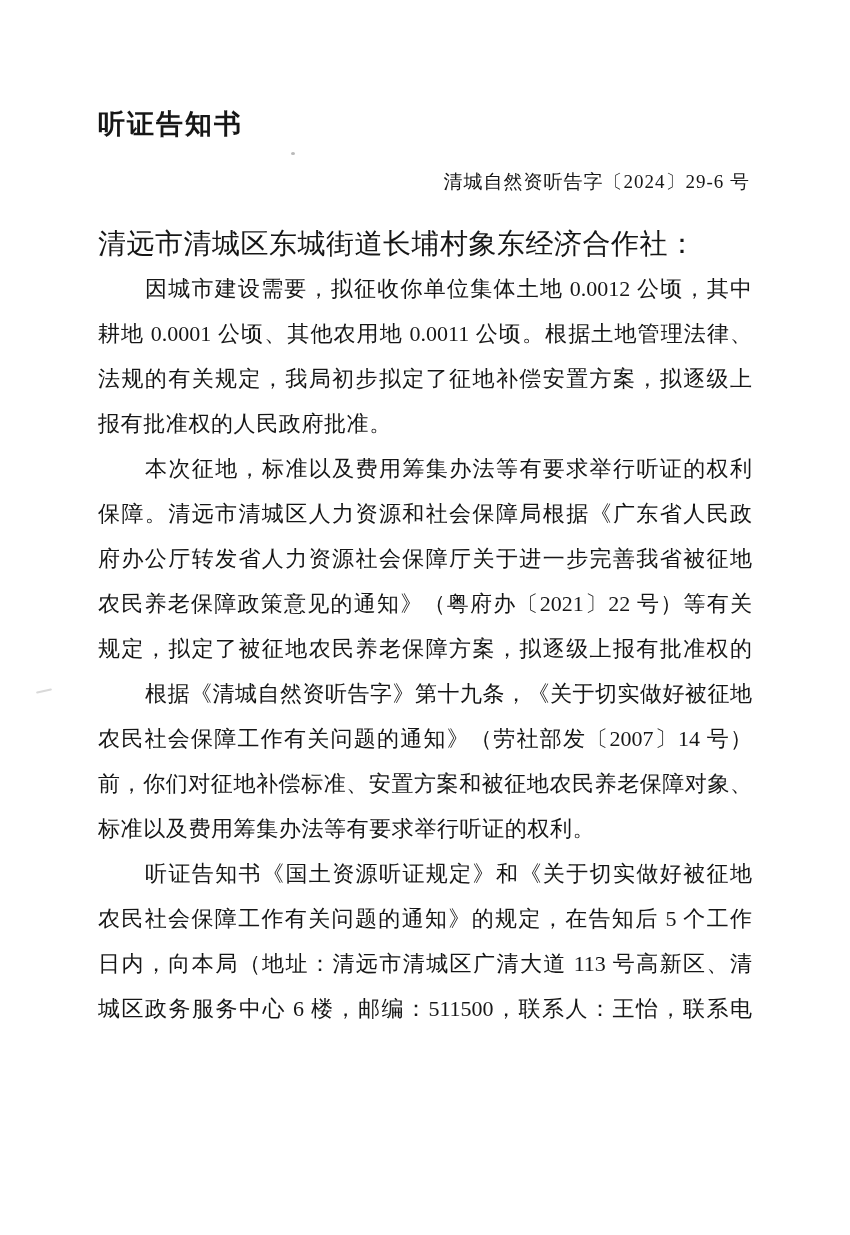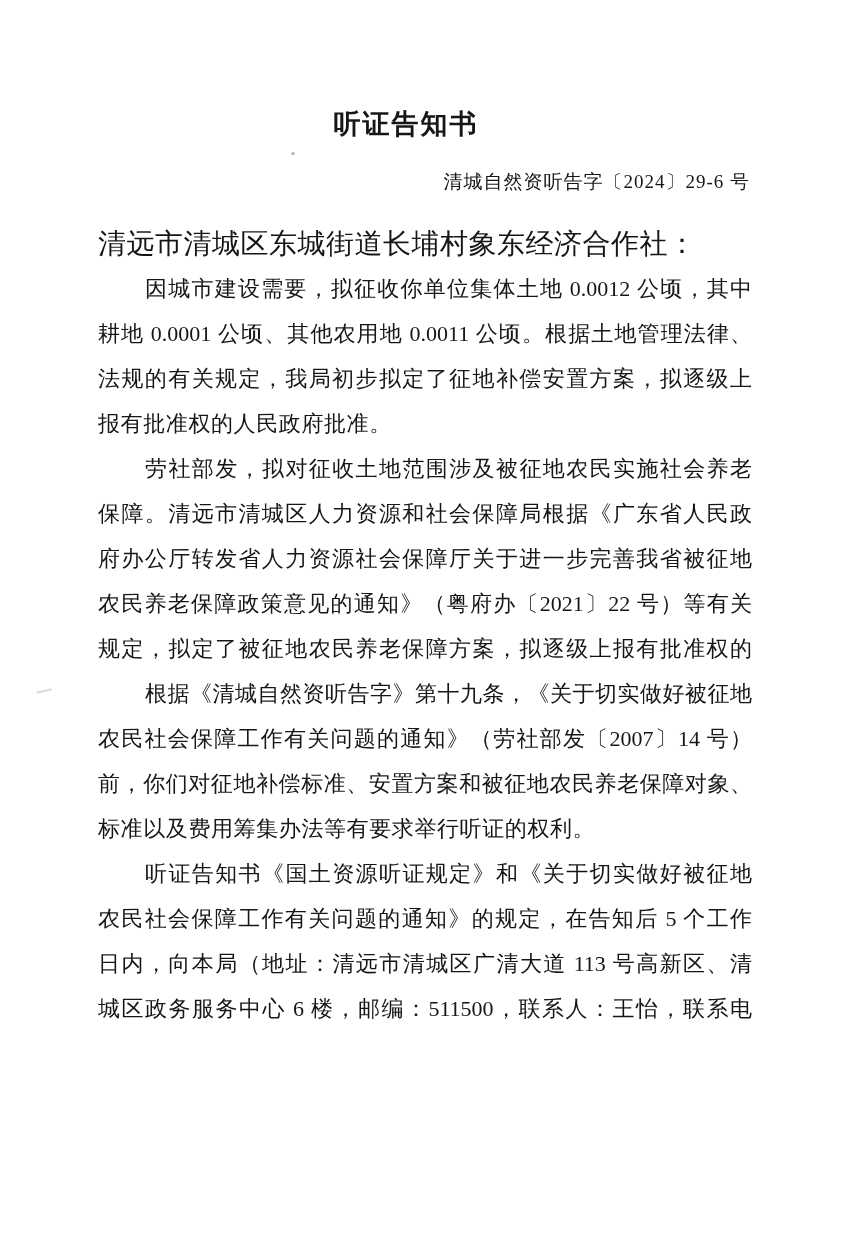--- a/index.html
+++ b/index.html
@@ -21,21 +21,21 @@
     overflow: hidden;
   }
   .title {
     position: absolute;
     top: 100px;
     left: 98px;
     width: 654px;
     height: 48px;
     line-height: 48px;
     margin: 0;
-    text-align: center;
+    text-align: left;
     padding-right: 38px;
     box-sizing: border-box;
     font-family: "Liberation Sans", "DejaVu Sans", sans-serif;
     font-weight: 700;
     font-size: 27px;
     letter-spacing: 2px;
   }
   .doc-number {
     position: absolute;
     top: 160px;
@@ -108,21 +108,21 @@
 
   <div class="doc-number">清城自然资听告字〔2024〕29-6 号</div>
 
   <div class="content">
     <div class="addressee">清远市清城区东城街道长埔村象东经济合作社：</div>
     <div>
         <div class="line first">因城市建设需要，拟征收你单位集体土地 0.0012 公顷，其中</div>
         <div class="line">耕地 0.0001 公顷、其他农用地 0.0011 公顷。根据土地管理法律、</div>
         <div class="line">法规的有关规定，我局初步拟定了征地补偿安置方案，拟逐级上</div>
         <div class="line para-last">报有批准权的人民政府批准。</div>
-        <div class="line first">劳社部发，拟对征收土地范围涉及被征地农民实施社会养老</div>
+        <div class="line first">本次征地，标准以及费用筹集办法等有要求举行听证的权利</div>
         <div class="line">保障。清远市清城区人力资源和社会保障局根据《广东省人民政</div>
         <div class="line">府办公厅转发省人力资源社会保障厅关于进一步完善我省被征地</div>
         <div class="line">农民养老保障政策意见的通知》（粤府办〔2021〕22 号）等有关</div>
         <div class="line">规定，拟定了被征地农民养老保障方案，拟逐级上报有批准权的</div>
         <div class="line first">根据《清城自然资听告字》第十九条，《关于切实做好被征地</div>
         <div class="line">农民社会保障工作有关问题的通知》（劳社部发〔2007〕14 号）</div>
         <div class="line">前，你们对征地补偿标准、安置方案和被征地农民养老保障对象、</div>
         <div class="line para-last">标准以及费用筹集办法等有要求举行听证的权利。</div>
         <div class="line first">听证告知书《国土资源听证规定》和《关于切实做好被征地</div>
         <div class="line">农民社会保障工作有关问题的通知》的规定，在告知后 5 个工作</div>

